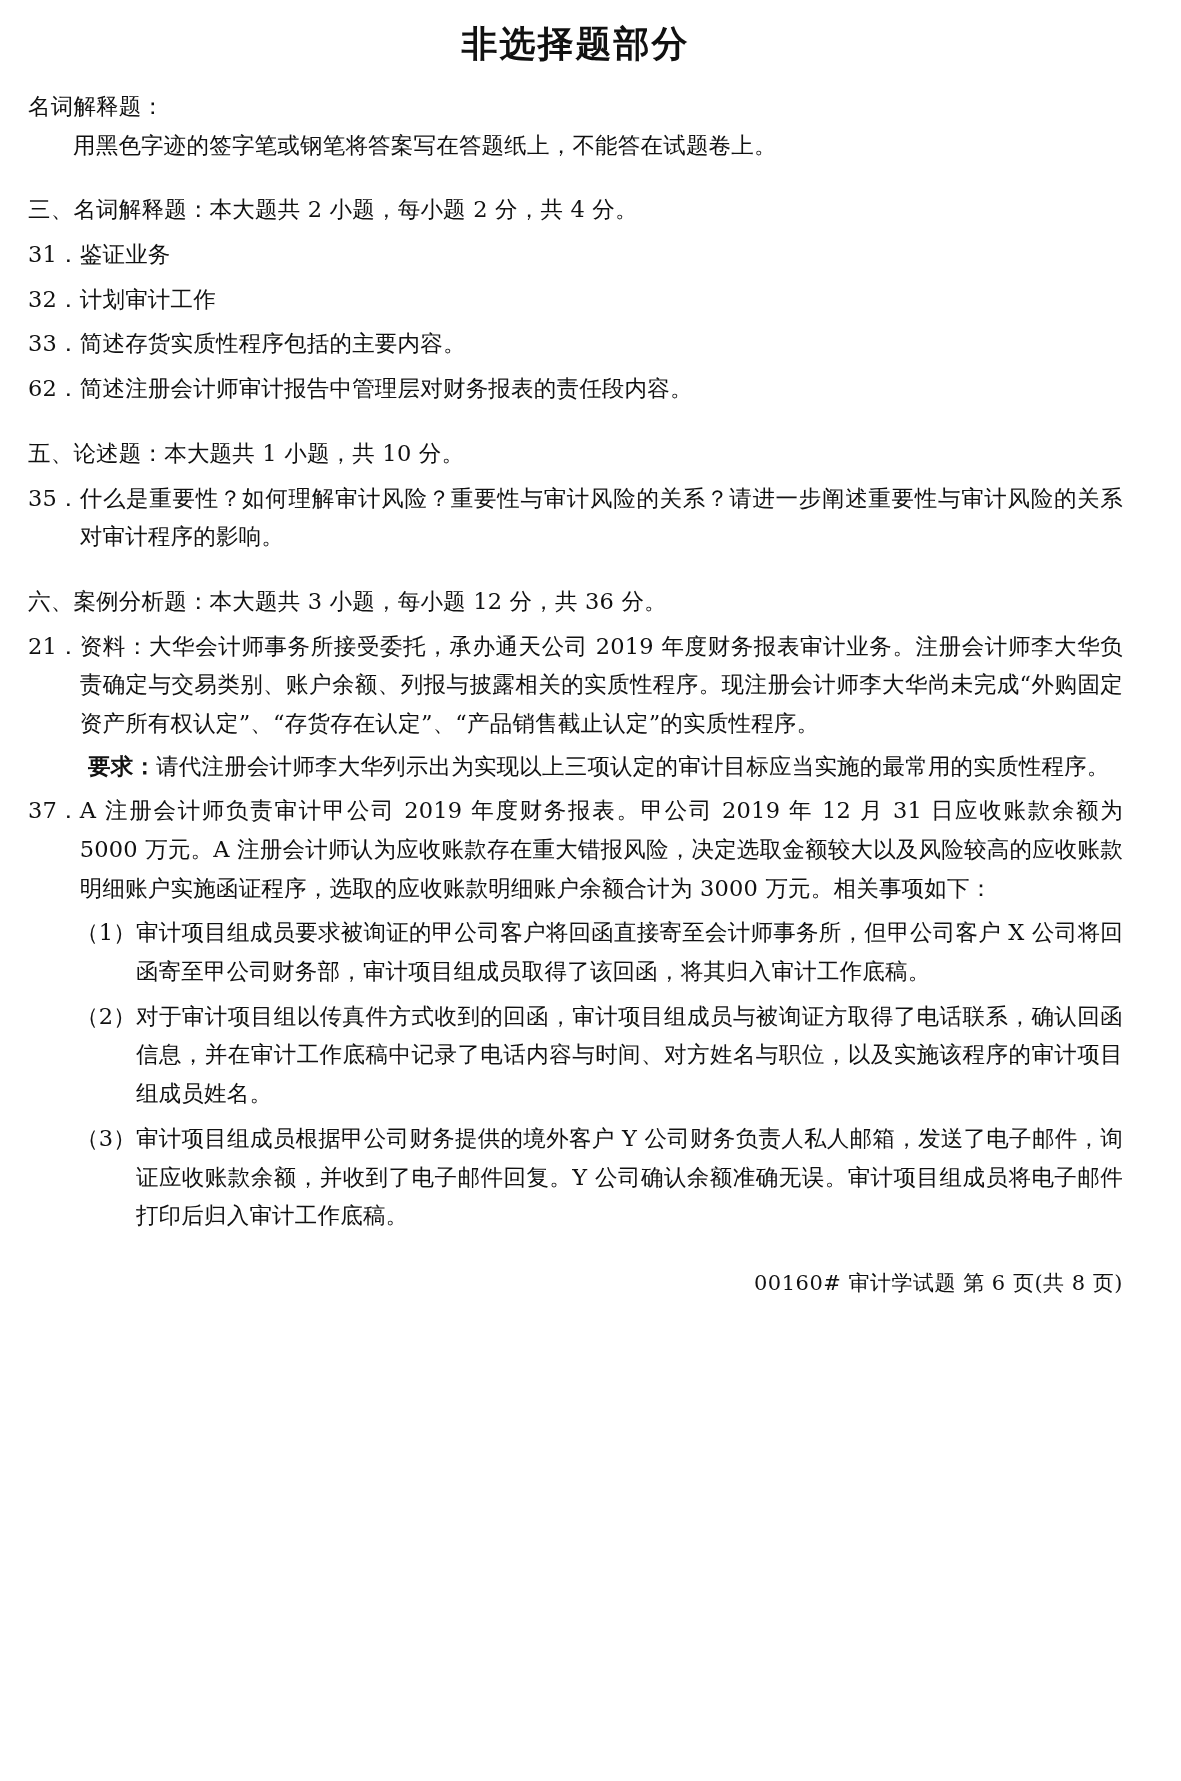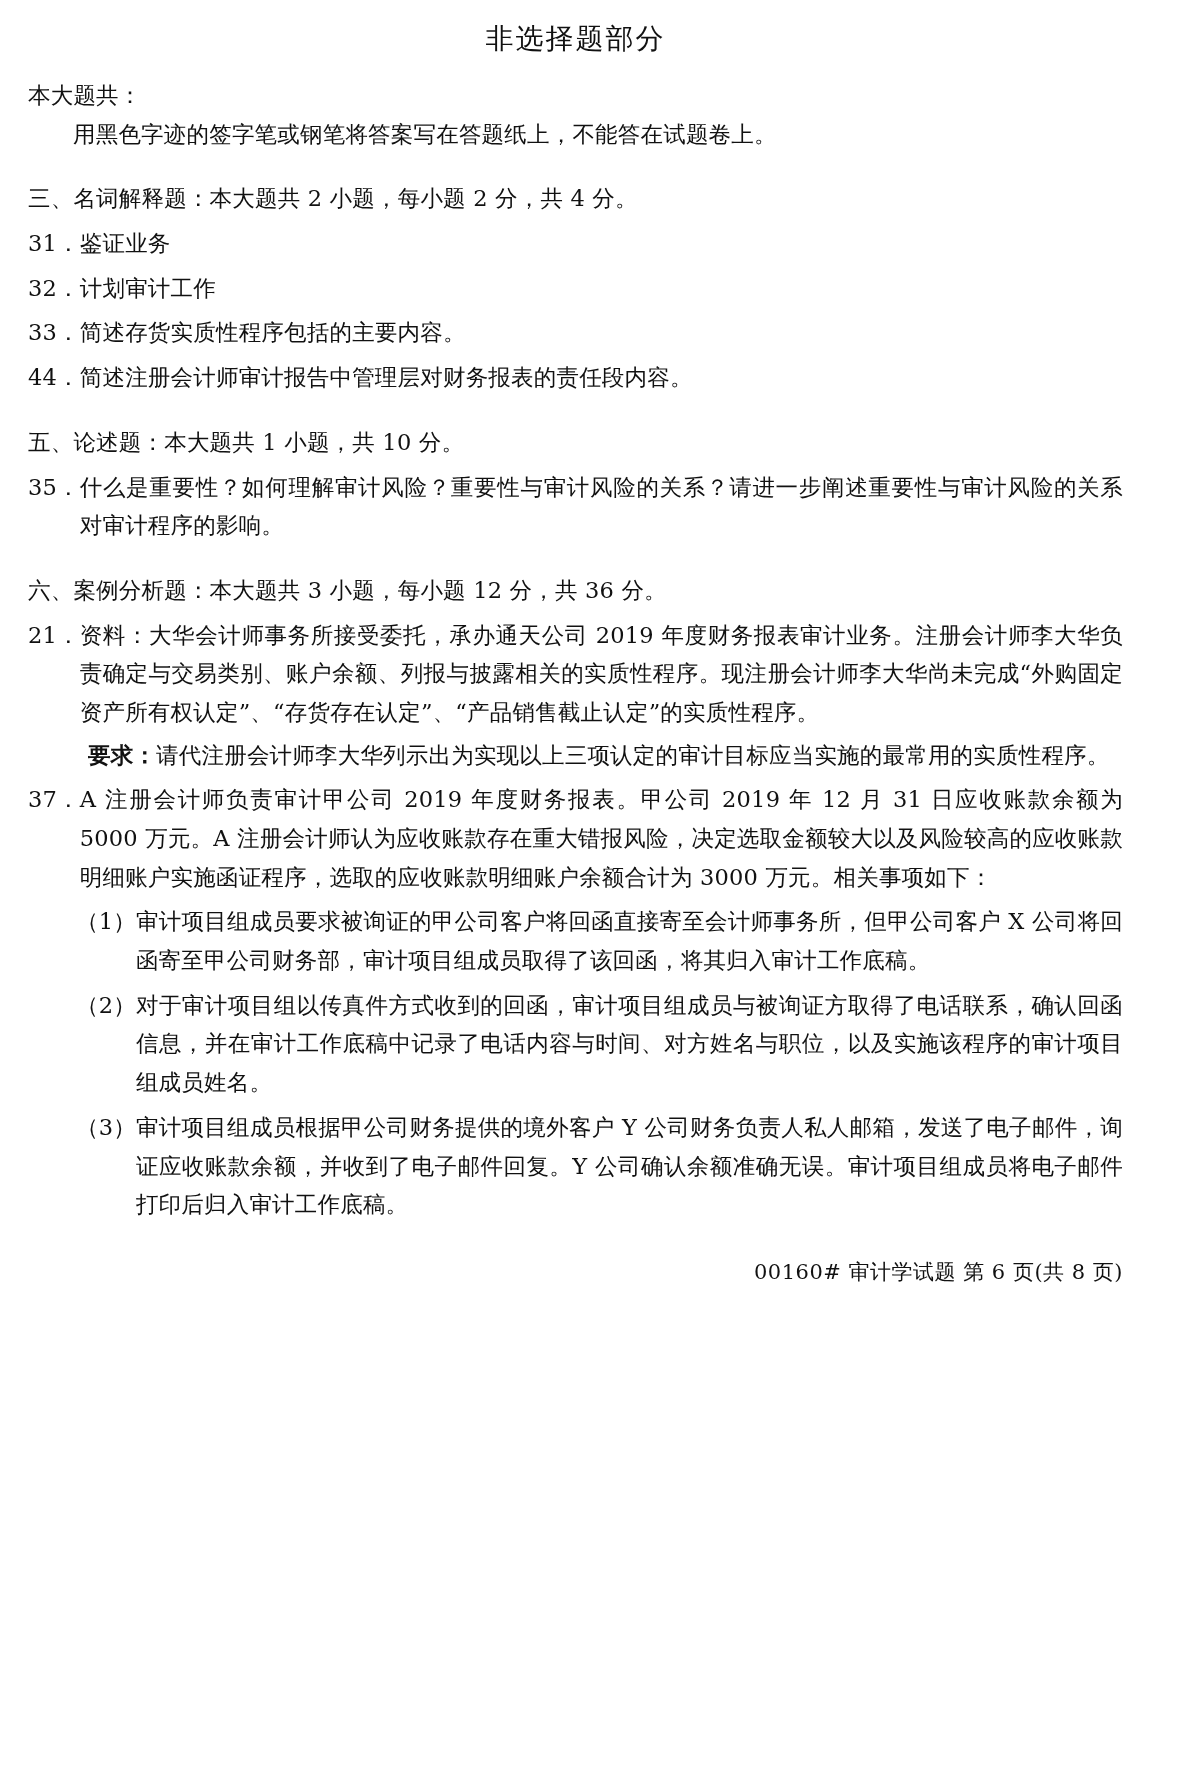--- a/index.html
+++ b/index.html
@@ -16,22 +16,22 @@
   }
   .page {
     width: 1181px;
     min-height: 1781px;
     box-sizing: border-box;
     padding: 14px 58px 10px 28px;
     position: relative;
   }
   .doc-title {
     text-align: center;
-    font-size: 28px;
-    font-weight: normal;
+    font-size: 36px;
+    font-weight: bold;
     letter-spacing: 2px;
     margin: 6px 0 18px 0;
   }
   .line {
     font-size: 22.5px;
     line-height: 1.72;
     margin: 0;
     letter-spacing: 0.2px;
   }
   .notice-label {
@@ -99,29 +99,29 @@
     letter-spacing: 0.5px;
   }
 </style>
 </head>
 <body>
 
 <div class="page">
 
   <div class="doc-title">非选择题部分</div>
 
-  <p class="line notice-label">本大题共：</p>
+  <p class="line notice-label">名词解释题：</p>
   <p class="line notice-body">用黑色字迹的签字笔或钢笔将答案写在答题纸上，不能答在试题卷上。</p>
 
   <p class="line section-head">三、名词解释题：本大题共 2 小题，每小题 2 分，共 4 分。</p>
   <p class="line item">31．鉴证业务</p>
   <p class="line item">32．计划审计工作</p>
 
   <p class="line item">33．简述存货实质性程序包括的主要内容。</p>
-  <p class="line item">44．简述注册会计师审计报告中管理层对财务报表的责任段内容。</p>
+  <p class="line item">62．简述注册会计师审计报告中管理层对财务报表的责任段内容。</p>
 
   <p class="line section-head">五、论述题：本大题共 1 小题，共 10 分。</p>
   <div class="hang line">
     <span class="marker">35．</span>
     <span class="text">什么是重要性？如何理解审计风险？重要性与审计风险的关系？请进一步阐述重要性与审计风险的关系对审计程序的影响。</span>
   </div>
 
   <p class="line gap-top">六、案例分析题：本大题共 3 小题，每小题 12 分，共 36 分。</p>
 
   <div class="hang line">

